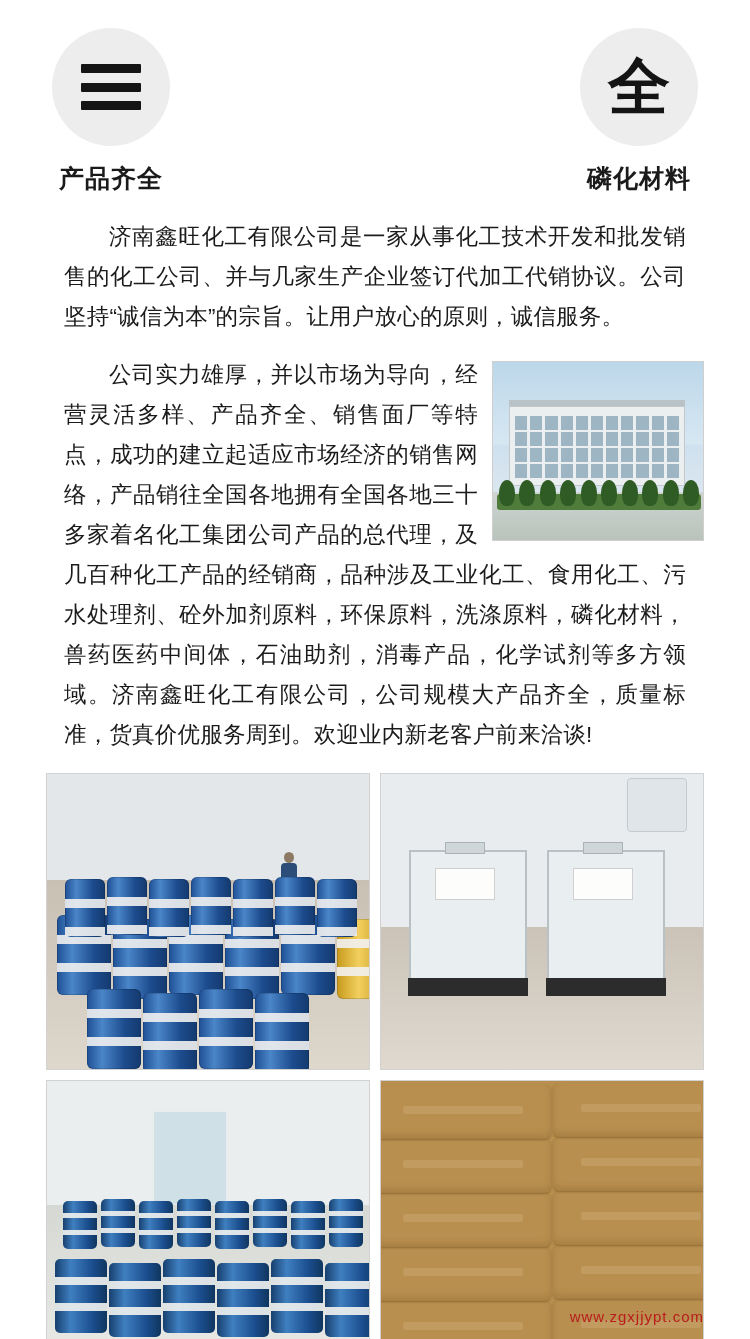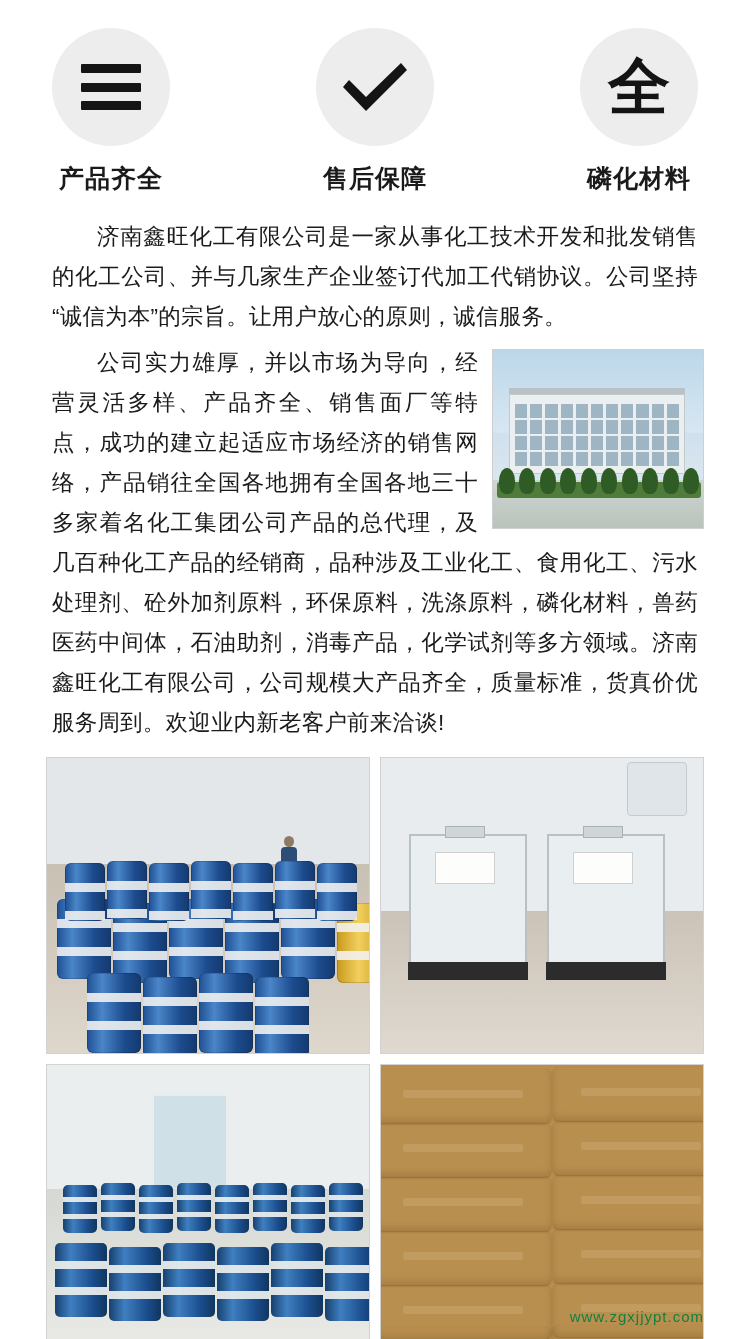--- a/index.html
+++ b/index.html
@@ -79,21 +79,21 @@
   
   .copy {
     margin: 22px 46px 0 46px;
     font-size: 22.5px;
     line-height: 40px;
     color: #1b1b1b;
     text-align: justify;
     letter-spacing: 0.2px;
   }
   .copy p {
-    margin: 6px;
+    margin: 18px;
     text-indent: 2em;
   }
 
   .factory-photo {
     float: right;
     width: 212px;
     height: 180px;
     margin: 6px 0 6px 14px;
     border: 1px solid #cfcfcf;
     box-sizing: border-box;
@@ -228,21 +228,21 @@
     position:absolute; left:16%; top:38%; width:68%; height:16%;
     background:rgba(200,165,110,.55); border-radius:2px;
   }
 
   
   .footer {
     position: absolute;
     right: 46px;
     bottom: 14px;
     font-size: 15px;
-    color: #15803d;
+    color: #b91c1c;
     letter-spacing: 1px;
     font-family: "Liberation Sans", sans-serif;
   }
 </style>
 </head>
 <body>
 
 <div class="features">
 
   <div class="feature">
@@ -250,30 +250,20 @@
       <span class="icon-bars">
         <span></span>
           <span></span>
           <span></span>
       </span>
     </div>
     <div class="feature-label">产品齐全</div>
   </div>
 
 
-  <div class="feature">
-    <div class="feature-circle">
-      <span class="icon-check">
-        <svg width="72" height="56" viewBox="0 0 72 56">
-          <path d="M4 28 L10 21 L27 38 L62 4 L68 11 L27 52 Z" fill="#141414"></path>
-        </svg>
-      </span>
-    </div>
-    <div class="feature-label">售后保障</div>
-  </div>
 
   <div class="feature">
     <div class="feature-circle">
       <span class="icon-quan">全</span>
     </div>
     <div class="feature-label">磷化材料</div>
   </div>
 
 </div>
 

